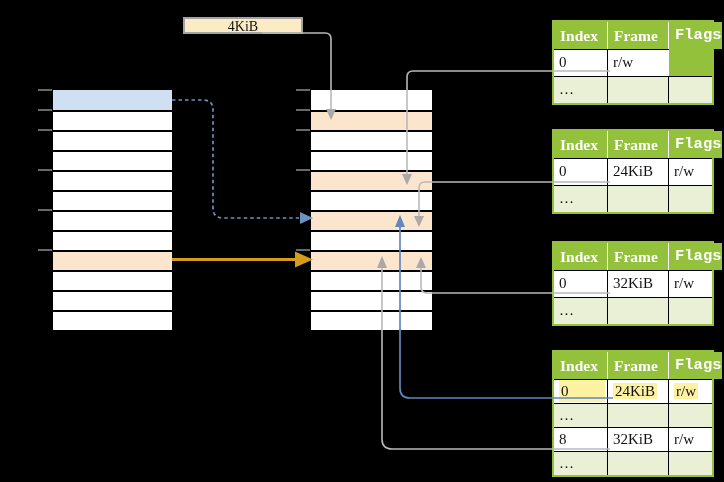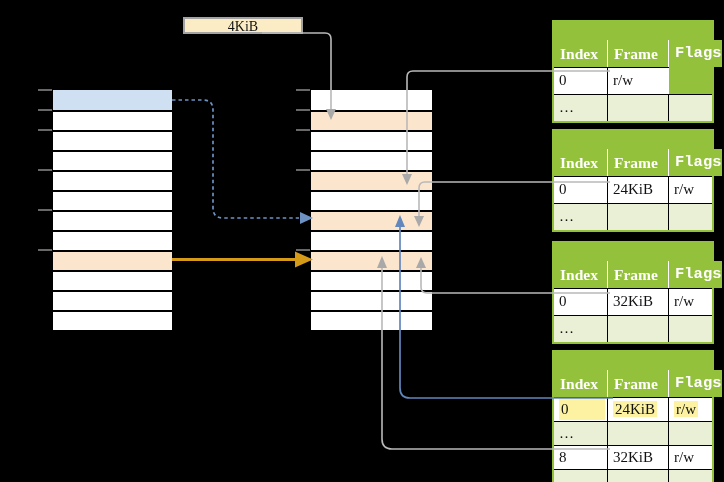--- a/index.html
+++ b/index.html
@@ -16,21 +16,21 @@
   
   .memcol { position:absolute; top:90px; display:flex; flex-direction:column; }
   .memcol.vm { left:53px; width:119px; }
   .memcol.pm { left:311px; width:121px; }
   .memrow { height:20px; box-sizing:border-box; border-top:2px solid #000; background:#fff; }
   .memrow:first-child { border-top:none; }
   
   .pt { position:absolute; left:552px; width:162px; box-sizing:border-box;
         border:2px solid #94c13c; background:#94c13c; }
   .ptrow { display:grid; grid-template-columns:54px 61px 1fr; }
-  .ptrow.hd { height:27px;margin-top:18px; }
+  .ptrow.hd { height:27px; }
   .hc { background:#94c13c; color:#ffffff; font-weight:bold; font-size:15.5px;
         line-height:27px; padding-left:6px; box-sizing:border-box;
         border-right:1px solid #ffffff; }
   .hc:last-child { border-right:none;font-family:Liberation Mono, monospace; }
   .ptrow.bd { height:27px; }
   .pt4 .ptrow.bd { height:24px; }
   .c { box-sizing:border-box; border-top:1px solid #000; border-right:1px solid #000;
        font-size:15px; line-height:25px; padding-left:5px; color:#111; background:#fff;
        overflow:hidden; white-space:nowrap; }
   .pt4 .c { line-height:22px; }

